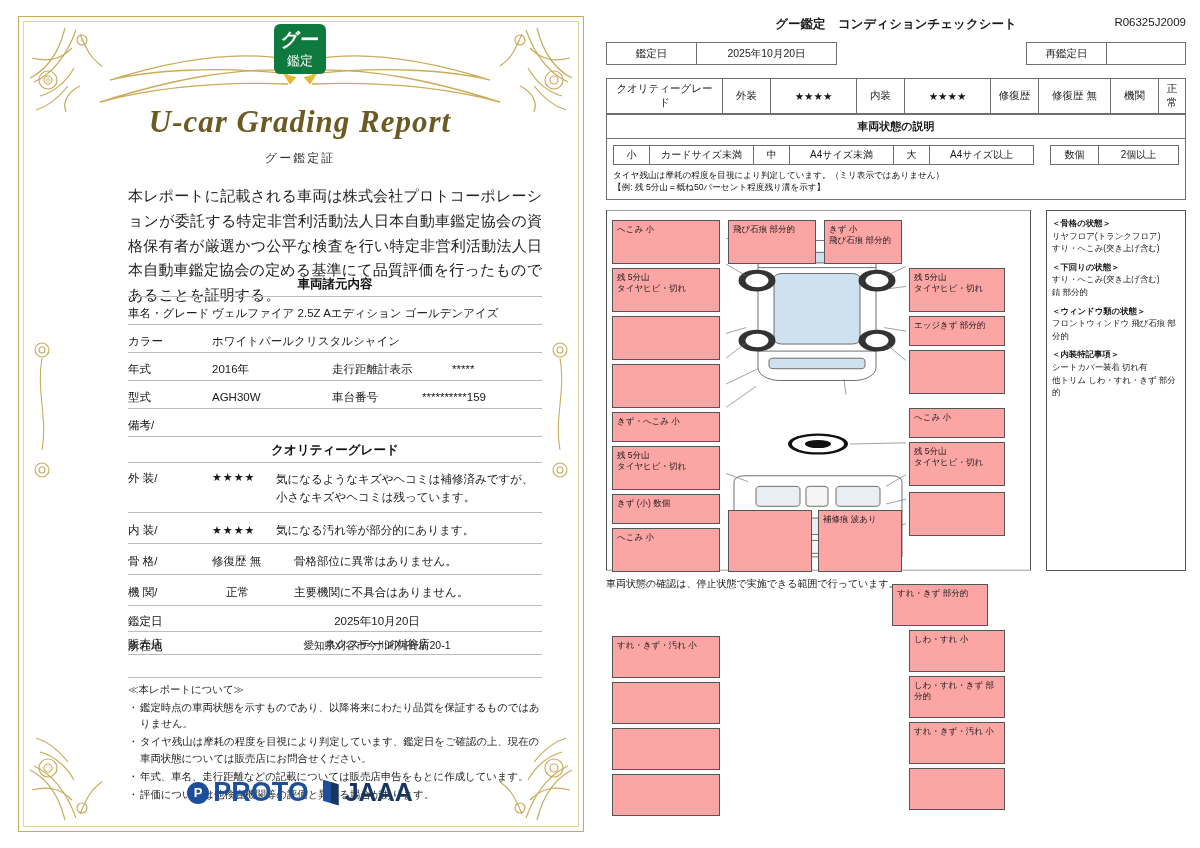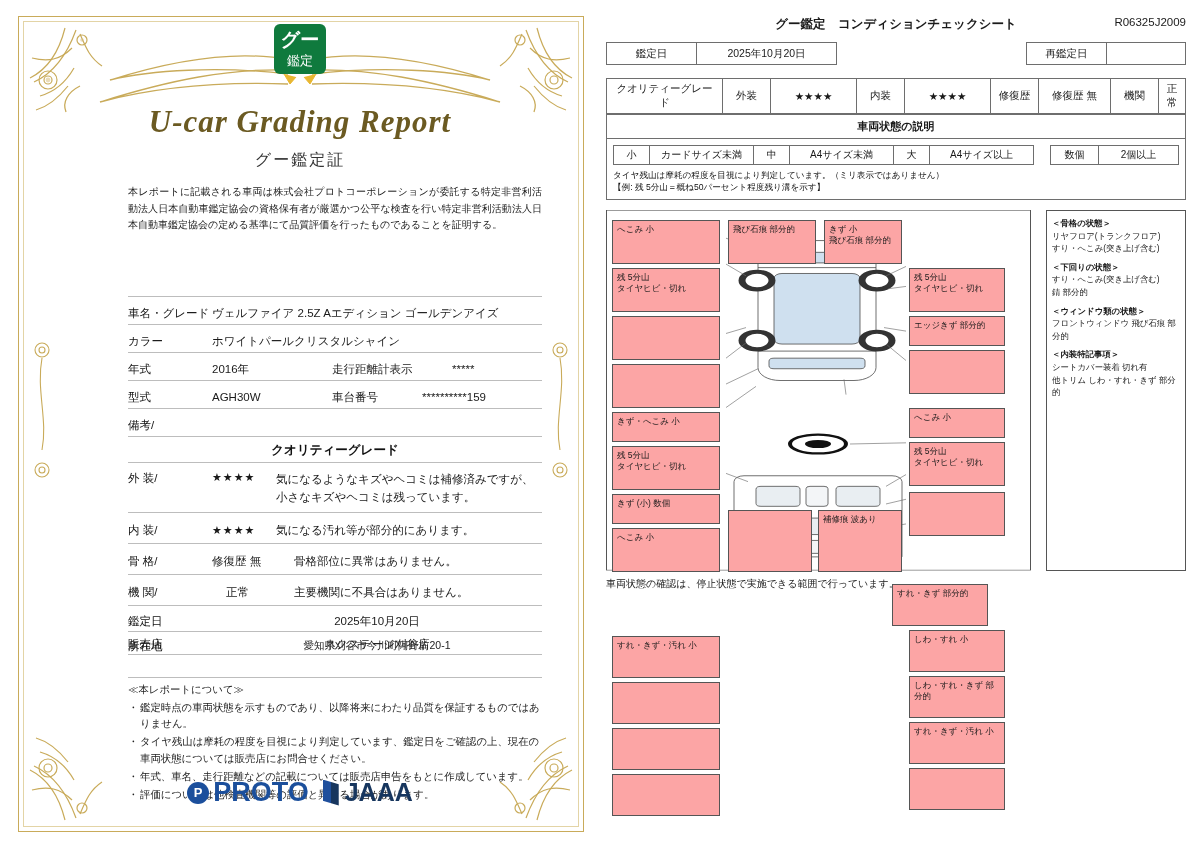--- a/index.html
+++ b/index.html
@@ -51,26 +51,26 @@
     text-align:center;
     font-family:"Liberation Serif", serif;
     font-style:italic;
     font-weight:bold;
     font-size:31px;
     letter-spacing:1px;
     color:#6b5a22;
   }
   .title-sub {
     position:absolute; left:0; right:0; top:150px;
-    text-align:center; font-size:16px; color:#333; letter-spacing:2px;
+    text-align:center; font-size:12px; color:#333; letter-spacing:2px;
   }
 
   .body-text {
     position:absolute; left:128px; right:58px; top:184px;
-    font-size:10px; line-height:1.65; color:#222; text-align:justify;
+    font-size:15px; line-height:1.65; color:#222; text-align:justify;
   }
 
   .sec-head {
     position:absolute; left:128px; right:58px;
     text-align:center; font-size:12.5px; font-weight:bold; color:#111;
     padding-bottom:3px;
   }
   .hline { position:absolute; border-top:1px solid #bdbdbd; left:128px; right:58px; }
 
   .row { position:absolute; left:128px; right:58px; font-size:11.5px; display:flex; align-items:center; }
@@ -227,20 +227,21 @@
         <text x="32" y="24" text-anchor="middle" font-size="19" font-weight="bold" fill="#ffffff" font-family="'Liberation Sans',sans-serif">グー</text>
         <text x="32" y="43" text-anchor="middle" font-size="13" fill="#ffffff" font-family="'Liberation Sans',sans-serif">鑑定</text>
         <path d="M16 52 l6 10 6-7 M48 52 l-6 10 -6-7" fill="#e8b732" stroke="#e8b732"></path>
       </svg>
 
       <div class="title-script">U-car Grading Report</div>
       <div class="title-sub">グー鑑定証</div>
 
       <div class="body-text">本レポートに記載される車両は株式会社プロトコーポレーションが委託する特定非営利活動法人日本自動車鑑定協会の資格保有者が厳選かつ公平な検査を行い特定非営利活動法人日本自動車鑑定協会の定める基準にて品質評価を行ったものであることを証明する。</div>
 
+      <div class="sec-head" style="top:276px;">車両諸元内容</div>
       <div class="hline" style="top:296px;"></div>
 
       <div class="row" style="top:302px; height:22px;">
         <div class="lbl">車名・グレード</div>
         <div class="val">ヴェルファイア 2.5Z Aエディション ゴールデンアイズ</div>
       </div>
       <div class="hline" style="top:324px;"></div>
 
       <div class="row" style="top:330px; height:22px;">
         <div class="lbl">カラー</div>

